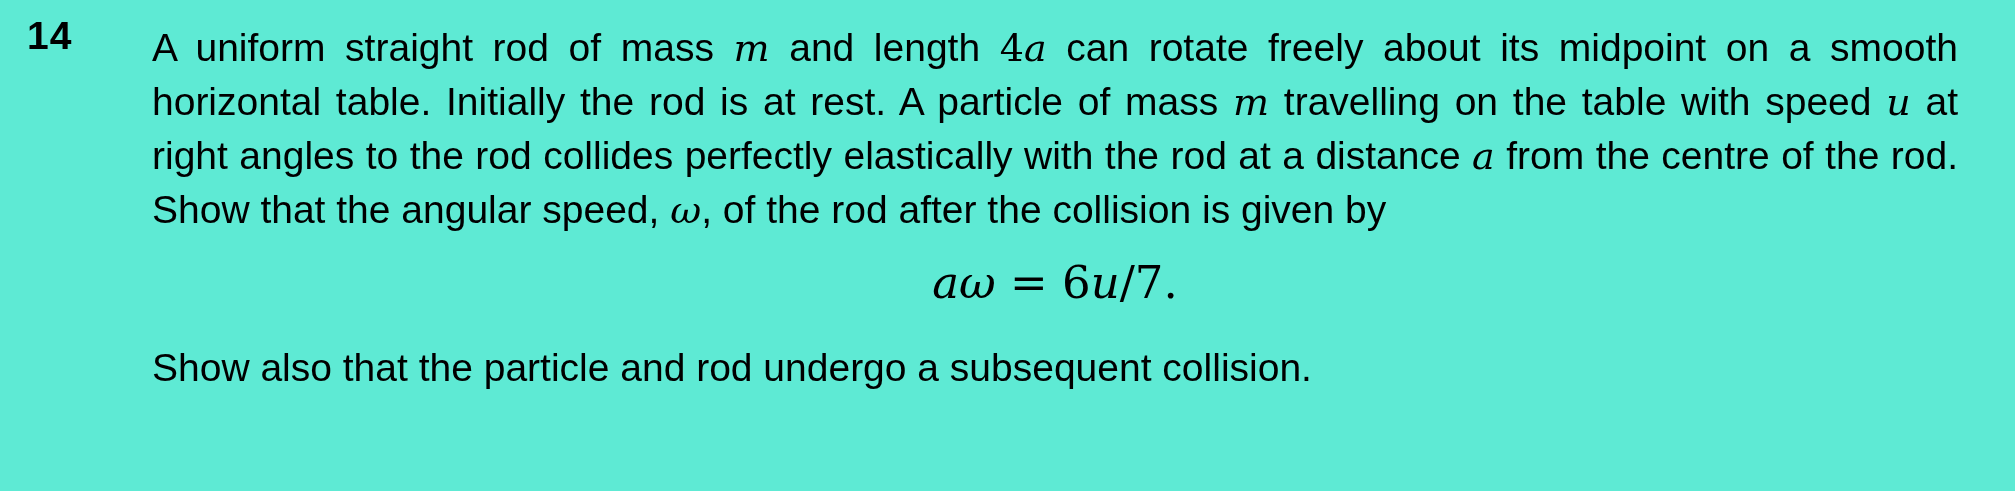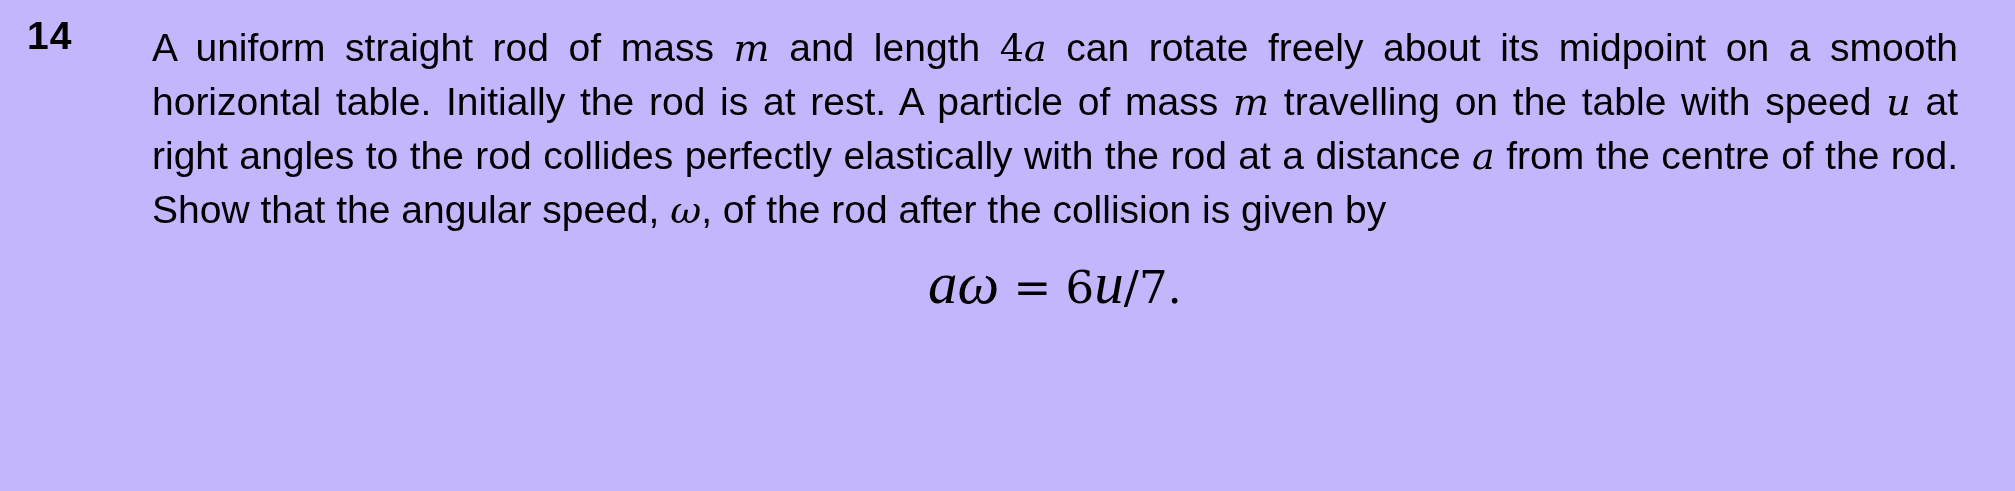--- a/index.html
+++ b/index.html
@@ -1,20 +1,20 @@
 <!DOCTYPE html>
 <html><head>
 <meta charset="utf-8">
 <style>
   html, body { margin: 0; padding: 0; background: #ffffff; }
   .page {
     position: relative;
     width: 2015px;
     height: 491px;
-    background: #c4b5fd;
+    background: #5eead4;
     color: #000000;
     font-family: "Liberation Sans", sans-serif;
     font-size: 39px;
     overflow: hidden;
   }
   .qnum {
     position: absolute;
     left: 27px;
     top: 9px;
     font-weight: 700;
@@ -43,21 +43,21 @@
     font-style: normal;
     font-size: 38px;
   }
   .equation {
     margin-top: 18px;
     line-height: 56px;
     text-align: center;
     font-family: "DejaVu Serif", serif;
     font-size: 45px;
   }
-  .equation .mi { font-size: 59px; font-family: Liberation Serif, serif; }
+  .equation .mi { font-size: 45px; }
   .equation .mn, .equation .mo {
     font-family: "DejaVu Serif", serif;
     font-style: normal;
     font-size: 45px;
   }
   .followup {
     margin-top: 30px;
     text-align: left;
   }
 </style>
@@ -65,14 +65,15 @@
 <body>
 
 <div class="page">
   <div class="qnum">14</div>
 
   <div class="qbody">
     <p class="para"><span>A uniform straight rod of mass </span><span class="mi">m</span><span> and length </span><span class="mn">4</span><span class="mi">a</span><span> can rotate freely about its midpoint on a smooth horizontal table. Initially the rod is at rest. A particle of mass </span><span class="mi">m</span><span> travelling on the table with speed </span><span class="mi">u</span><span> at right angles to the rod collides perfectly elastically with the rod at a distance </span><span class="mi">a</span><span> from the centre of the rod. Show that the angular speed, </span><span class="mi">ω</span><span>, of the rod after the collision is given by</span></p>
 
     <div class="equation"><span class="mi">aω</span><span class="mo"> = </span><span class="mn">6</span><span class="mi">u</span><span class="mo">/</span><span class="mn">7</span><span class="mo">.</span></div>
 
+    <p class="para followup">Show also that the particle and rod undergo a subsequent collision.</p>
   </div>
 </div>
 
 </body></html>

